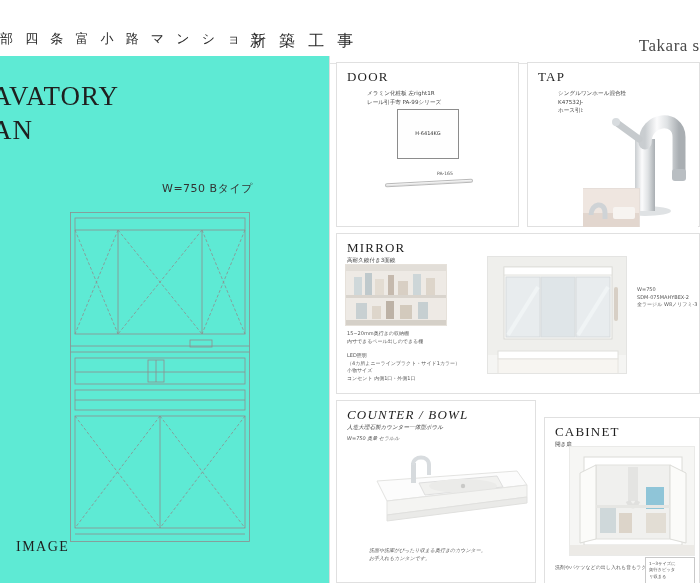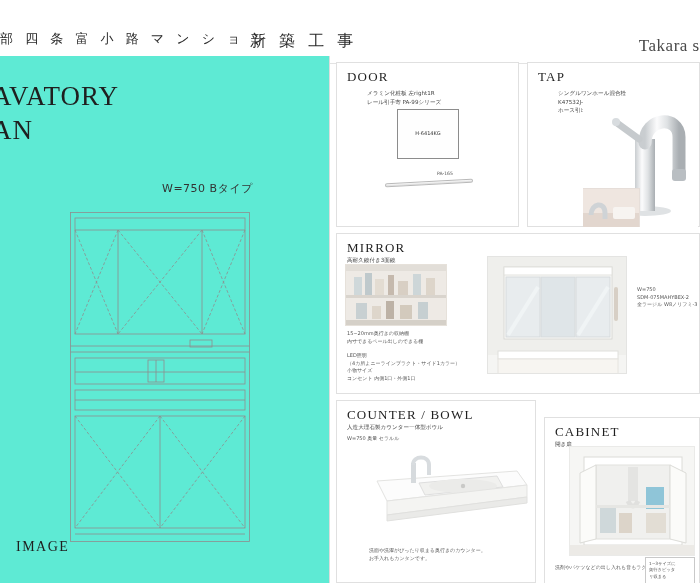--- a/index.html
+++ b/index.html
@@ -79,21 +79,21 @@
   }
   .tiny {
     position:absolute; font-size:5px; color:#555; line-height:1.5;
     font-family:"DejaVu Sans", sans-serif; white-space:pre-line;
   }
 
   
   #card-door    { left:336px; top:62px;  width:183px; height:165px; }
   #card-tap     { left:527px; top:62px;  width:173px; height:165px;padding-left:27px; }
   #card-mirror  { left:336px; top:233px; width:364px; height:161px;padding-left:48px; }
-  #card-counter { left:336px; top:400px; width:200px; height:183px; }
+  #card-counter { left:336px; top:400px; width:200px; height:183px;font-style:italic; }
   #card-cabinet { left:544px; top:400px; width:156px; height:183px;margin-top:17px; }
 
   
   .door-swatch {
     position:absolute; left:60px; top:46px; width:62px; height:50px;
     background:#fefefe; border:1px solid #8c8c8c;
   }
   .door-swatch-code {
     position:absolute; left:0; top:20px; width:100%;
     text-align:center; font-size:5px; color:#333;

